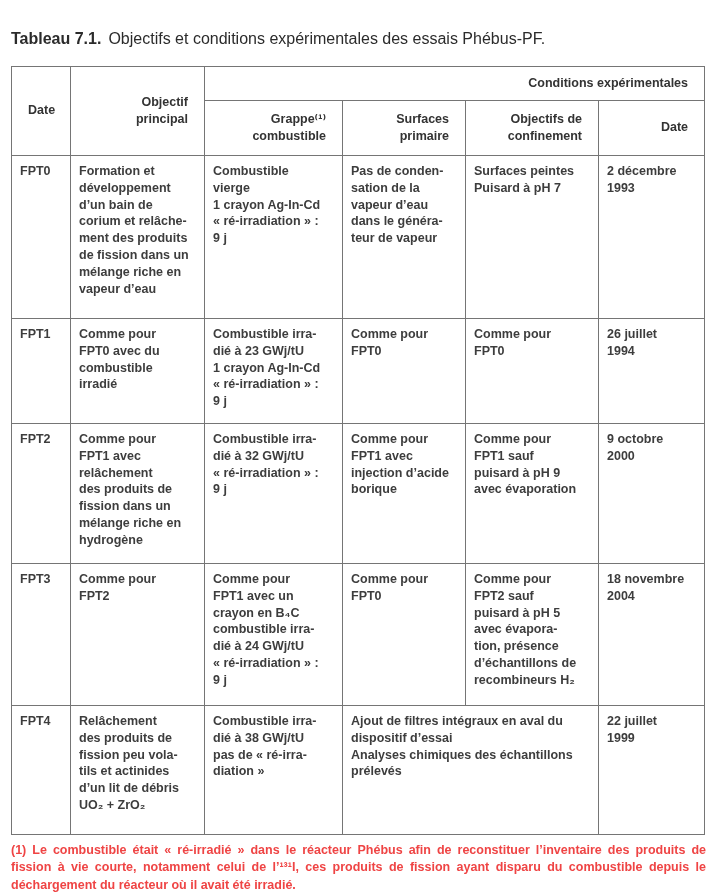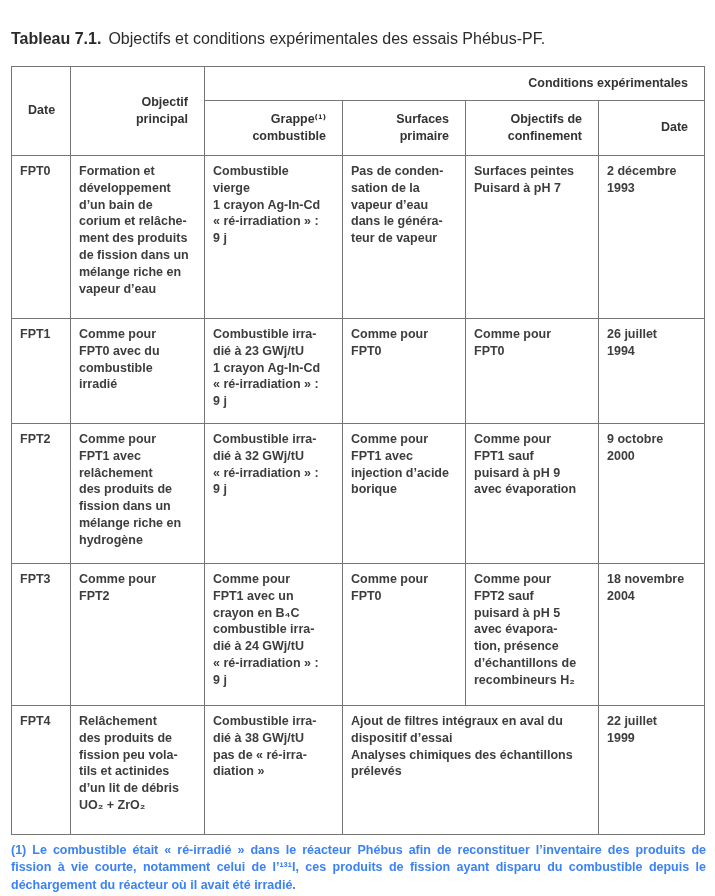--- a/index.html
+++ b/index.html
@@ -66,21 +66,21 @@
   tr.r1 { height: 105px; }
   tr.r2 { height: 140px; }
   tr.r3 { height: 142px; margin-top: 20px; }
   tr.r4 { height: 129px; }
   .footnote {
     margin: 7px 0 0 0;
     width: 695px;
     font-size: 12.5px;
     font-weight: bold;
     line-height: 1.4;
-    color: #3b82f6;
+    color: #ef4444;
     text-align: justify;
   }
 </style>
 </head>
 <body>
 
 <div class="page">
 
   <p class="caption">
     <span class="caption-label">Tableau 7.1.</span><span class="caption-text">Objectifs et conditions expérimentales des essais Phébus-PF.</span>

